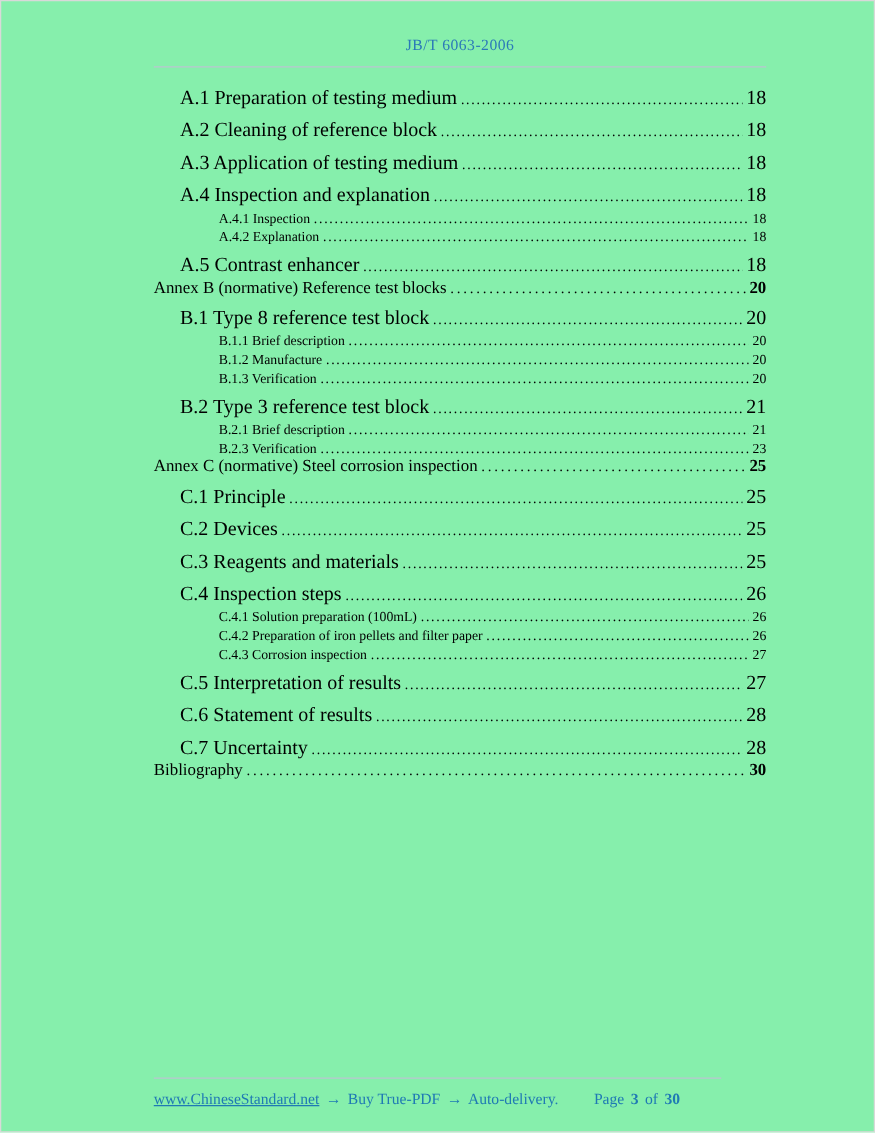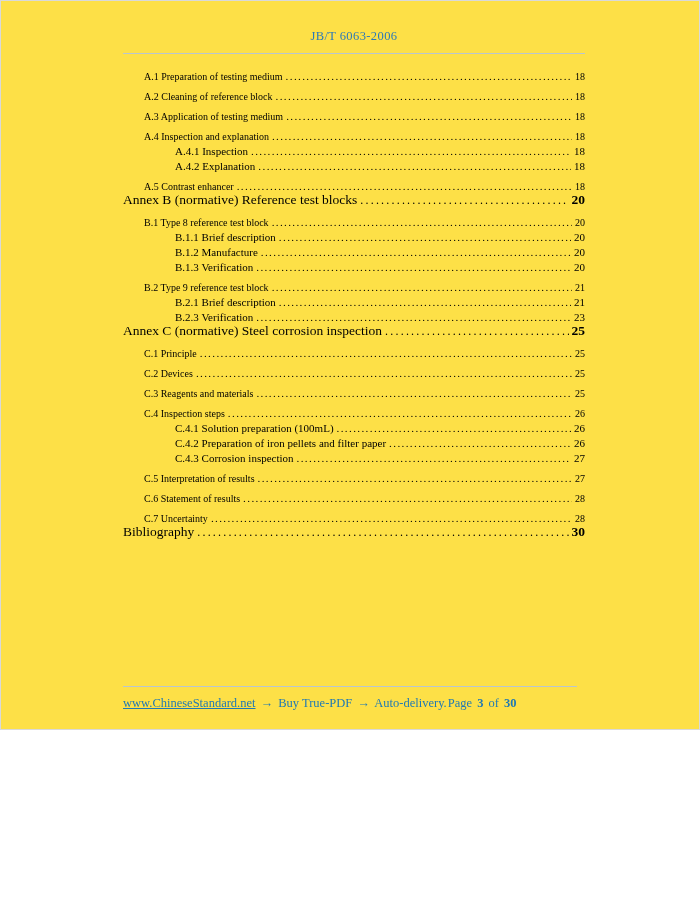--- a/index.html
+++ b/index.html
@@ -3,44 +3,44 @@
 <meta charset="utf-8">
 <style>
   * { box-sizing: border-box; margin: 0; padding: 0; }
   html, body { background: #ffffff; }
   body {
     width: 700px; height: 906px;
     font-family: "Liberation Serif", serif;
     color: #000000;
   }
   .page {
-    width: 700px; height: 730px;
-    background: #fde047;
+    width: 700px; height: 906px;
+    background: #86efac;
     border: 1px solid #d9d9d9;
     position: relative;
-    padding: 28px 114px 0 122px;
+    padding: 28px 86px 0 122px;
   }
   .header-title {
     text-align: center;
     color: #2b79b8;
     font-size: 12.5px;
     letter-spacing: 0.4px;
   }
   .header-rule {
     border-bottom: 1px solid #b9c6cf;
     margin-top: 9px;
   }
   .toc { margin-top: 16px; }
   .toc-row {
     display: flex;
     align-items: baseline;
     color: #000000;
   }
   .toc-row.lv0 { font-size: 13.5px; }
-  .toc-row.lv1 { font-size: 10px;   margin-top: 8px;  padding-left: 21px; }
+  .toc-row.lv1 { font-size: 16px;   margin-top: 8px;  padding-left: 21px; }
   .toc-row.lv2 { font-size: 11px;   margin-top: 3px;  padding-left: 52px; justify-content: flex-end; }
   .toc-label { white-space: nowrap; }
   .toc-dots {
     flex: 1;
     overflow: hidden;
     white-space: nowrap;
     margin: 0 3px 0 3px;
   }
   .toc-dots::after {
     content: "......................................................................................................................................................................................................................";
@@ -50,20 +50,21 @@
   .lv0 .toc-dots::after { letter-spacing: 2.2px; font-size: 12px; }
   .toc-page { white-space: nowrap; }
   .lv0 .toc-page { font-weight: bold; }
   .footer {
     position: absolute;
     left: 122px; right: 122px; bottom: 18px;
   }
   .footer-rule { border-bottom: 1px solid #b9c6cf; }
   .footer-row {
     display: flex;
+    justify-content: space-between;
     align-items: baseline;
     margin-top: 9px;
     font-size: 12.5px;
     color: #1f79b4;
   }
   .footer-left span, .footer-left a { color: #1f79b4; }
   .footer-link { text-decoration: underline; cursor: pointer; }
   .footer-arrow { color: #2e9e5b; padding: 0 2px; }
   .footer-right { margin-right: 32px; }
   .footer-right .bold { font-weight: bold; }
@@ -147,21 +148,21 @@
         <span class="toc-page">20</span>
       </div>
 
       <div class="toc-row lv2">
         <span class="toc-label">B.1.3 Verification</span>
         <span class="toc-dots"></span>
         <span class="toc-page">20</span>
       </div>
 
       <div class="toc-row lv1">
-        <span class="toc-label">B.2 Type 9 reference test block</span>
+        <span class="toc-label">B.2 Type 3 reference test block</span>
         <span class="toc-dots"></span>
         <span class="toc-page">21</span>
       </div>
 
       <div class="toc-row lv2">
         <span class="toc-label">B.2.1 Brief description</span>
         <span class="toc-dots"></span>
         <span class="toc-page">21</span>
       </div>
 

